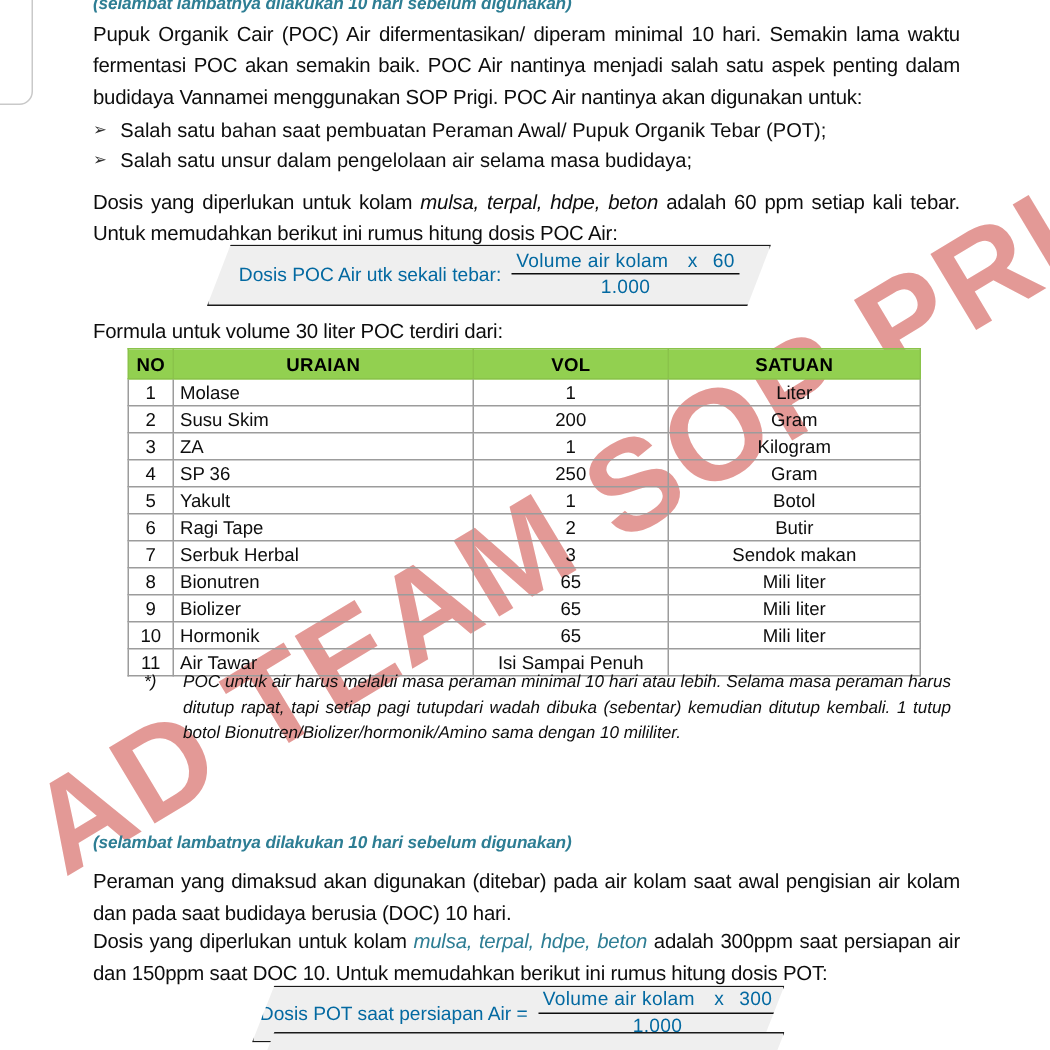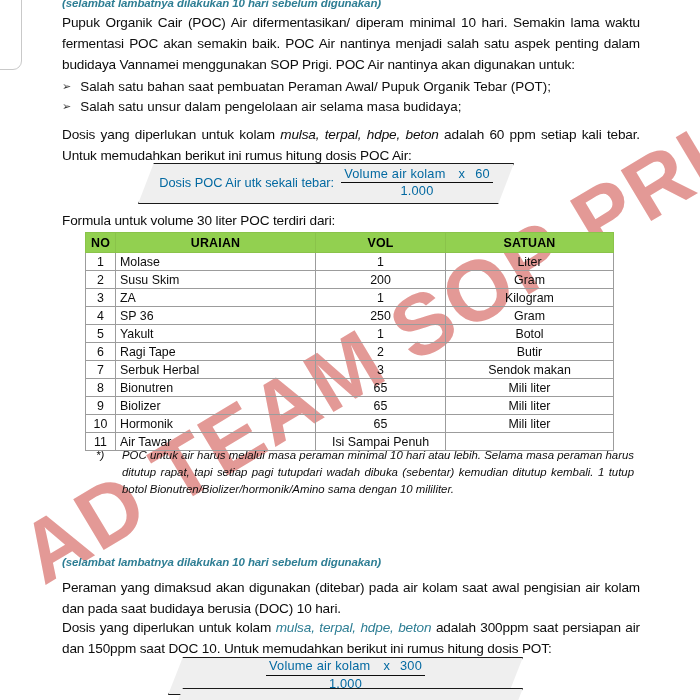--- a/index.html
+++ b/index.html
@@ -336,20 +336,21 @@
     <div class="tx subtitle" style="left:62px;top:556px;">(selambat lambatnya dilakukan 10 hari sebelum digunakan)</div>
 
     <div class="tx para" style="left:62px;top:577px;width:578px;">Peraman yang dimaksud akan digunakan (ditebar) pada air kolam saat awal pengisian air kolam dan pada saat budidaya berusia (DOC) 10 hari.</div>
 
     <div class="tx para" style="left:62px;top:617px;width:578px;">
       <span>Dosis yang diperlukan untuk kolam </span><em class="blue">mulsa, terpal, hdpe, beton</em><span> adalah 300ppm saat persiapan air dan 150ppm saat DOC 10. Untuk memudahkan berikut ini rumus hitung dosis POT:</span>
     </div>
 
     <div class="formula" style="left:168px;top:657px;width:355px;height:38px;">
       <div class="inner">
+        <span>Dosis POT saat persiapan Air =</span>
         <span class="frac">
           <span class="num"><span>Volume air kolam</span><span class="sp"></span><span>x</span><span class="sp2"></span><span>300</span></span>
           <span class="den">1.000</span>
         </span>
       </div>
     </div>
 
     <div class="formula" style="left:168px;top:688px;width:355px;height:38px;"></div>
 
   </div>

